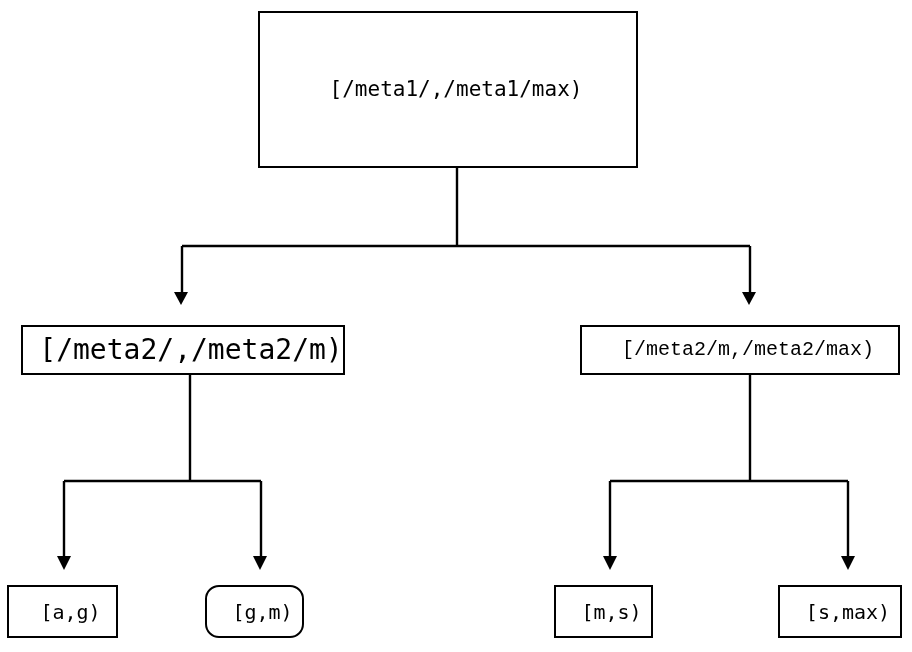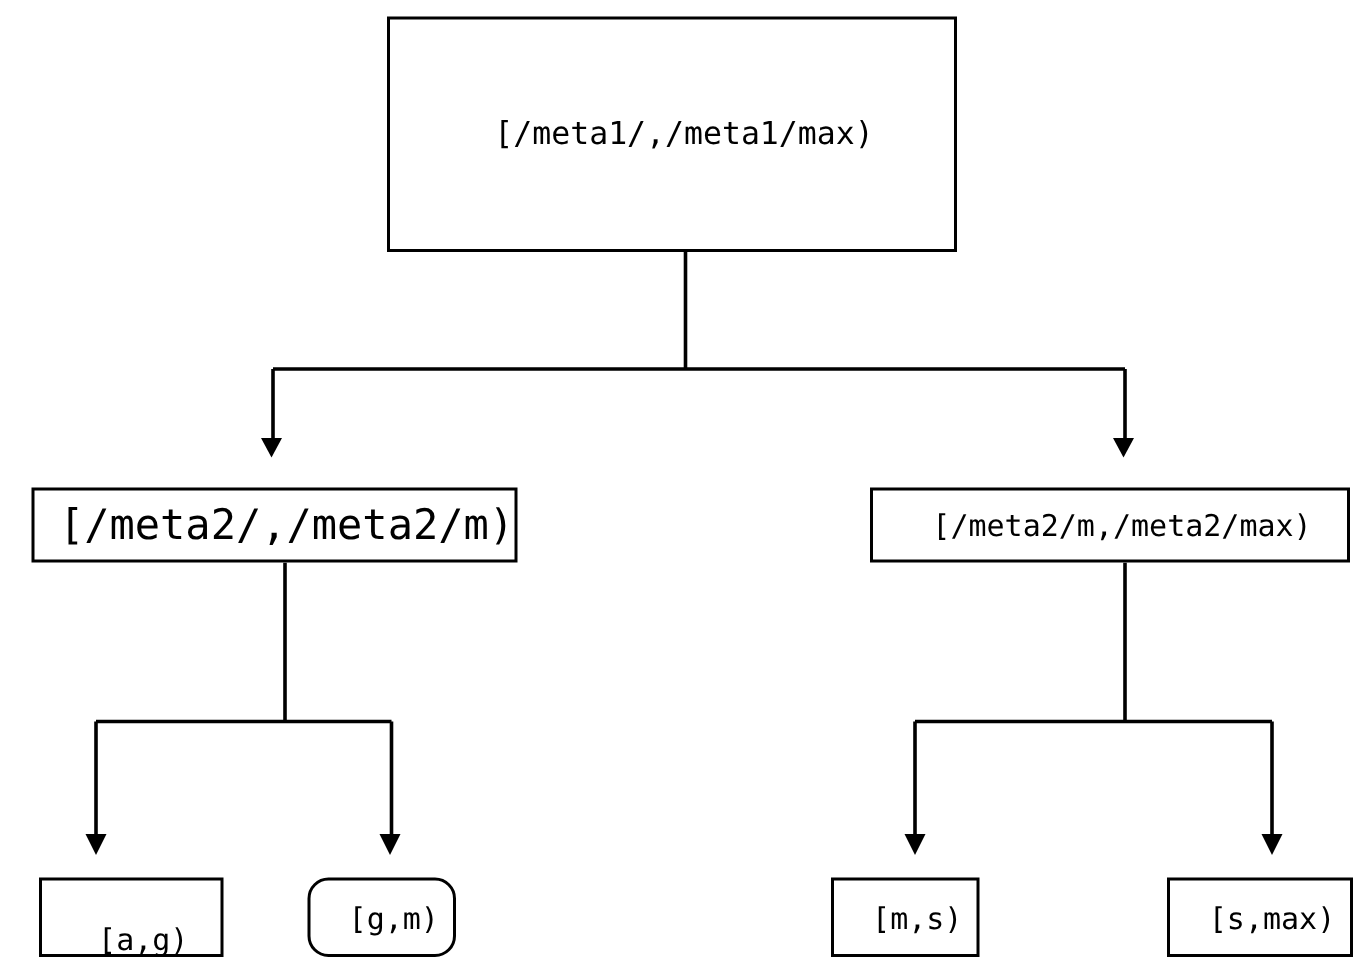--- a/index.html
+++ b/index.html
@@ -55,27 +55,28 @@
     width: 324px;
     height: 50px;
     font-size: 28px;
   }
   .node-mid-right {
     left: 580px;
     top: 325px;
     width: 320px;
     height: 50px;
     font-size: 20px;
+    font-family: Liberation Mono, monospace;
   }
   .node-leaf {
     top: 585px;
     height: 53px;
     font-size: 20px;
   }
-  .leaf-ag   { left: 26px;   width: 123px; align-items: flex-end; }
+  .leaf-ag   { left: 7px;   width: 111px; }
   .leaf-gm   { left: 205px; width: 99px; border-radius: 14px; }
   .leaf-ms   { left: 554px; width: 99px; }
   .leaf-smax { left: 778px; width: 124px; }
 </style>
 </head>
 <body>
 
 <div id="diagram-canvas">
 
   <svg id="edge-layer" width="912" height="652" viewBox="0 0 912 652" xmlns="http://www.w3.org/2000/svg">

